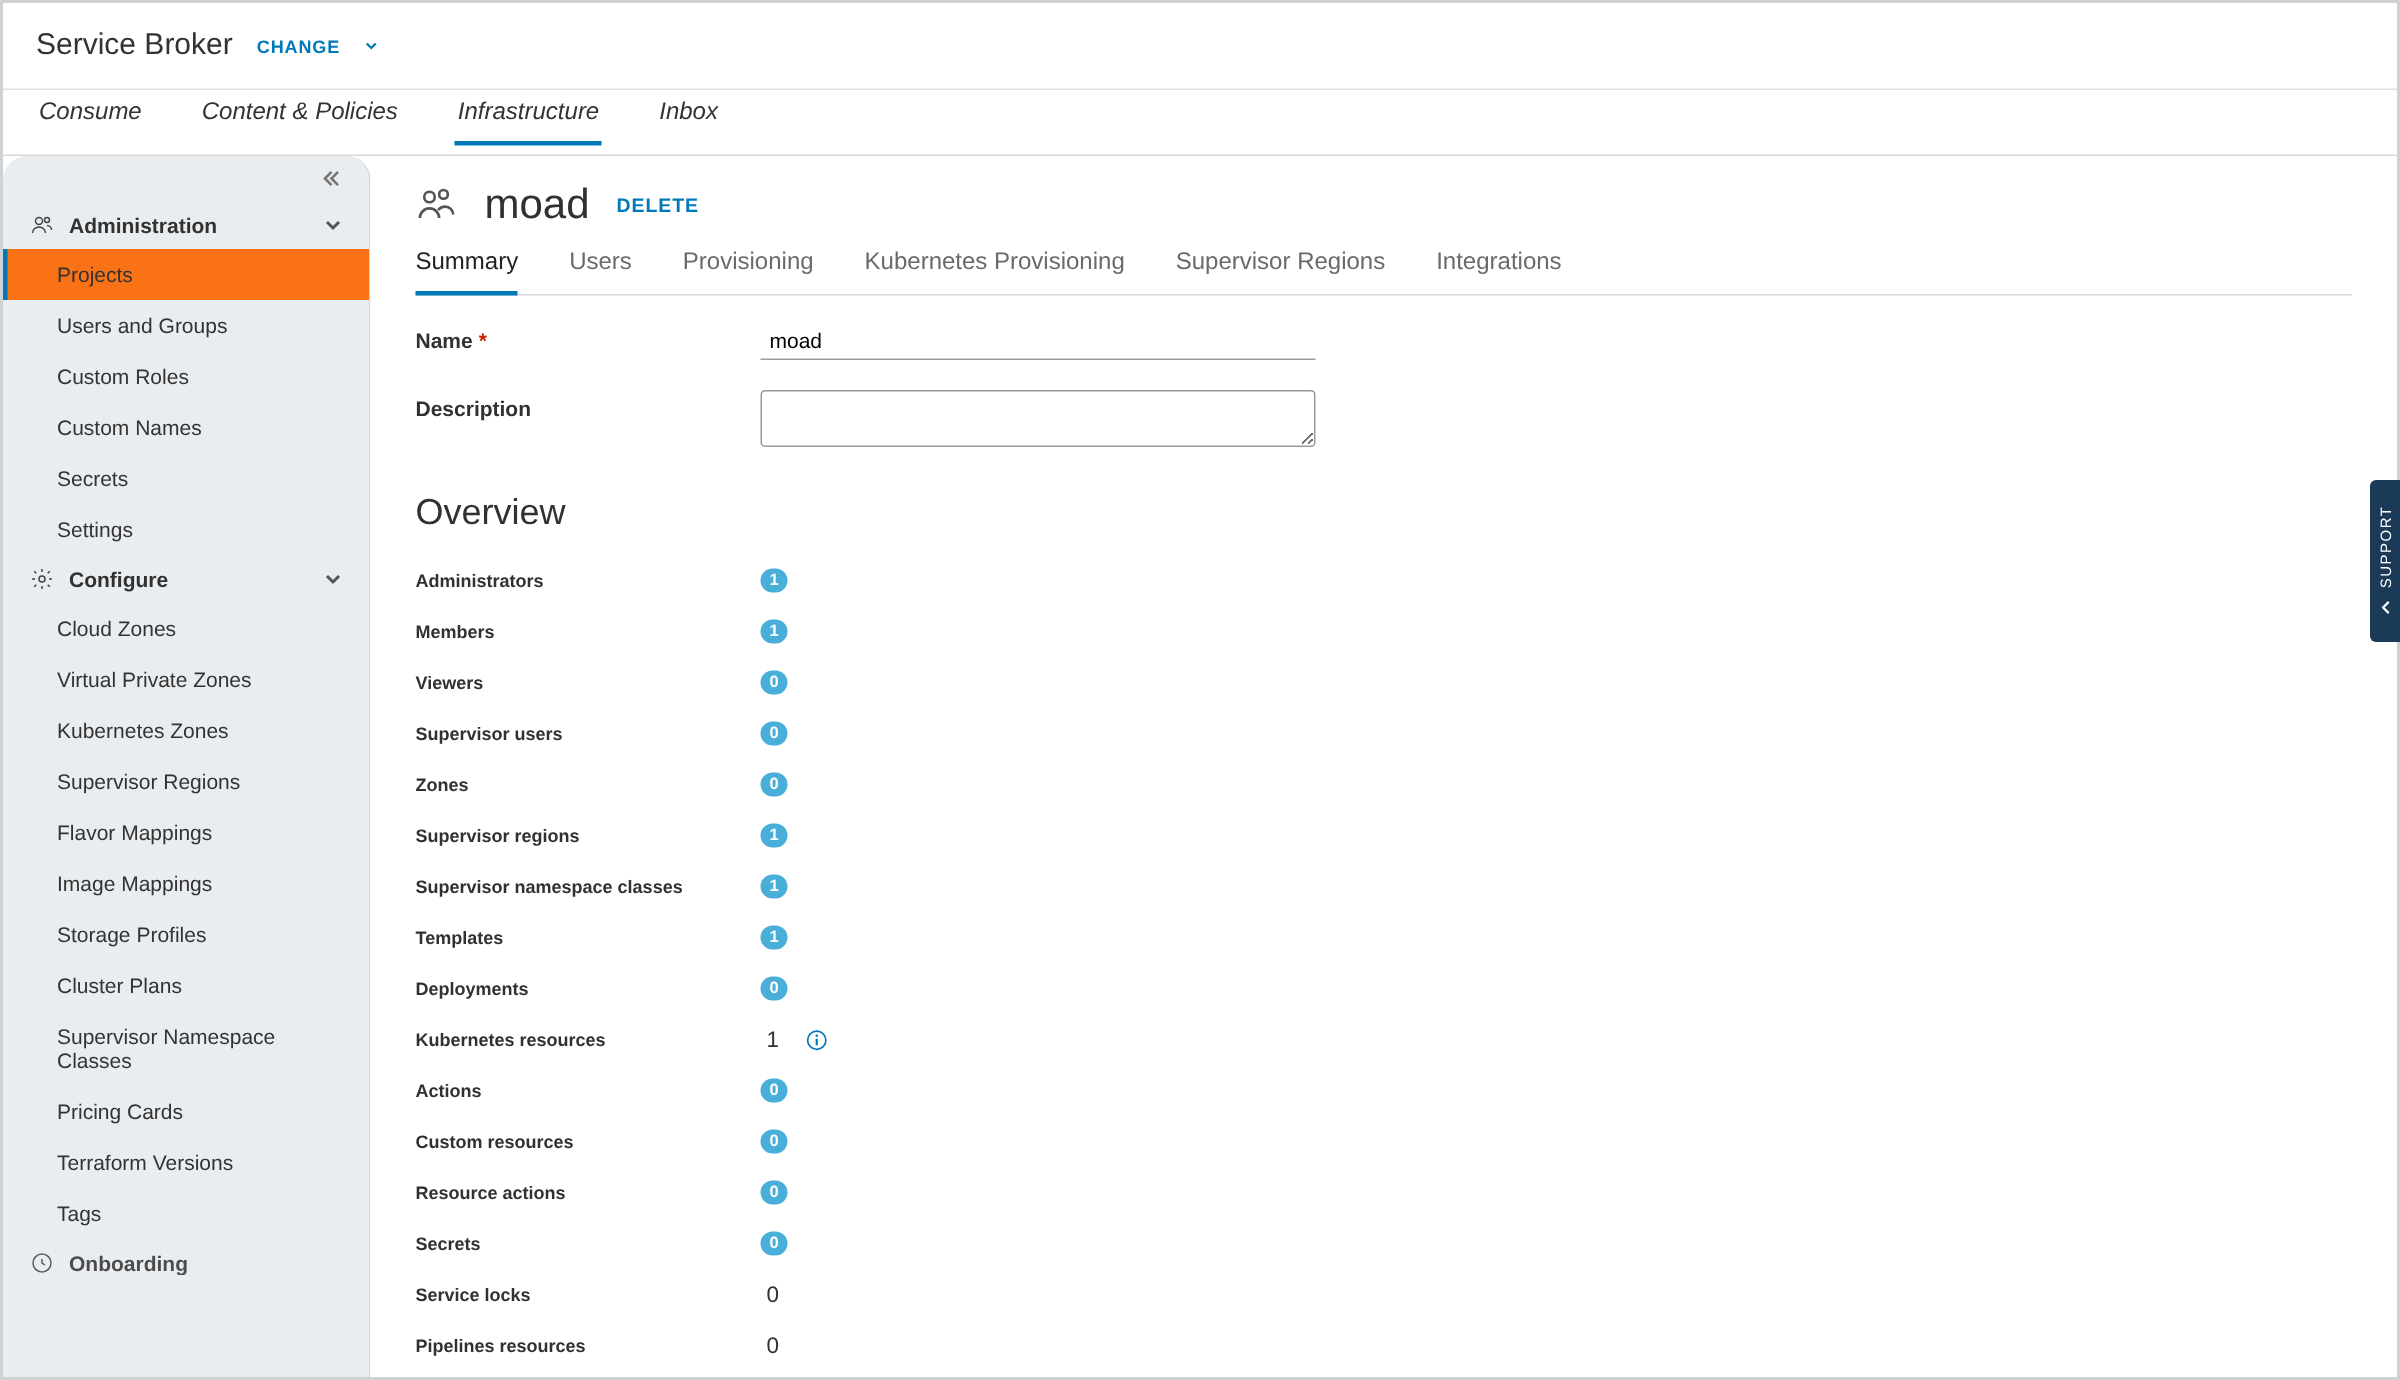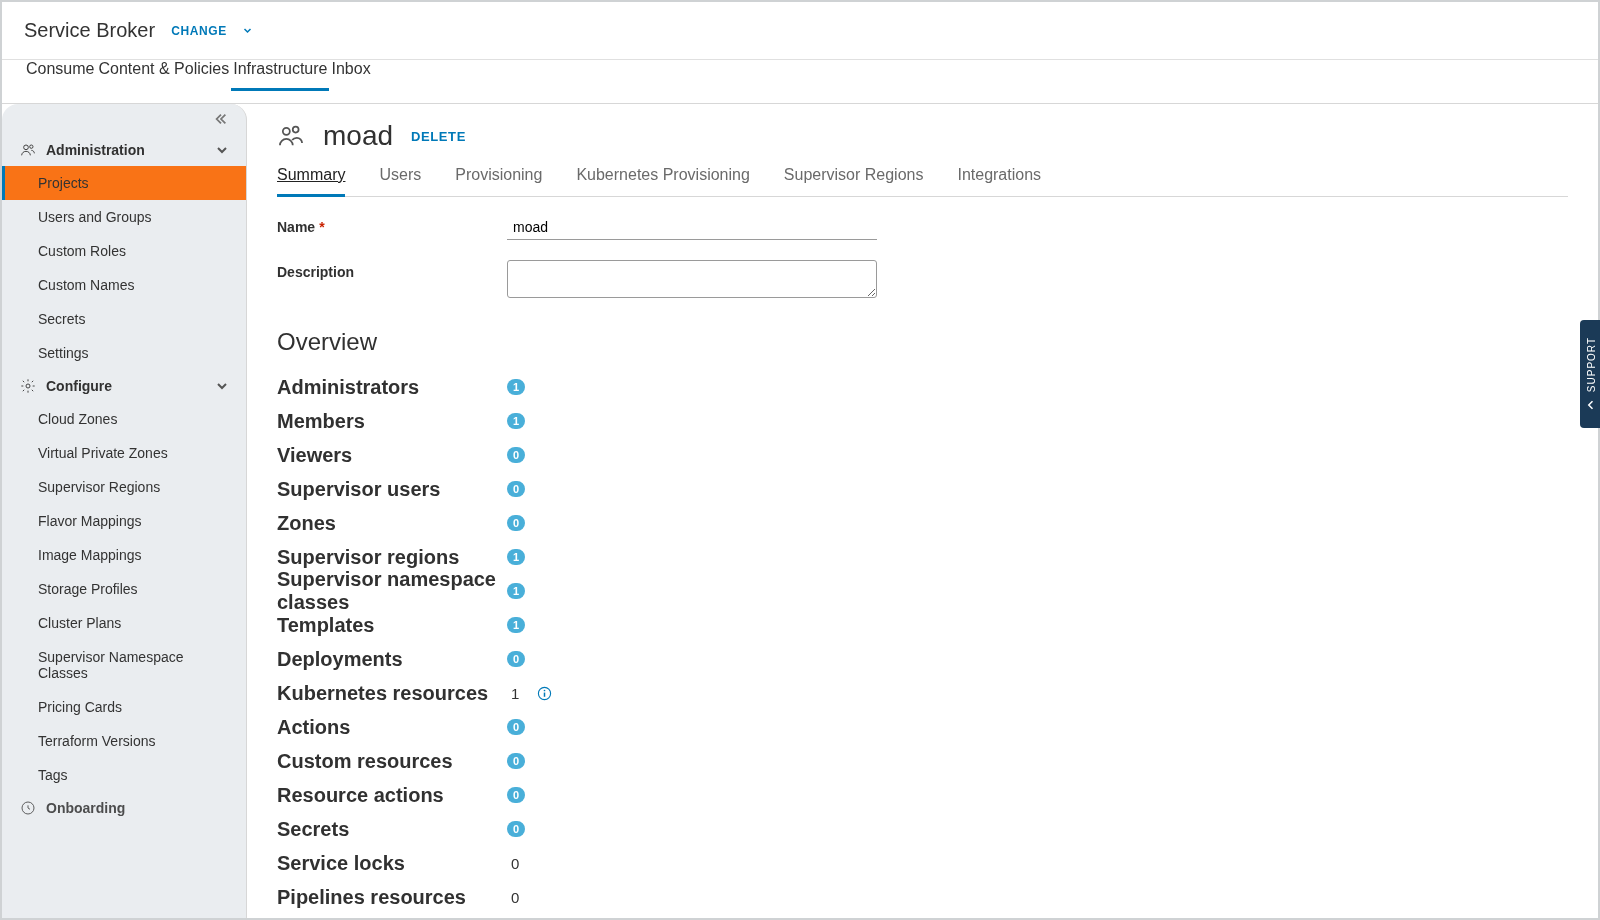--- a/index.html
+++ b/index.html
@@ -34,23 +34,25 @@
     gap:16px;
   }
   .app-title{font-size:20px;font-weight:400;color:#333;}
   .change-link{color:var(--link-blue);font-size:12px;font-weight:700;letter-spacing:.6px;display:flex;align-items:center;gap:16px;cursor:pointer;}
   .chevron{width:9px;height:9px;display:inline-block;}
   .chevron svg{display:block;}
   
   .primary-nav{
     height:44px;
     display:flex;
-    align-items:flex-start;
+    align-items:center;
     padding:0 22px;
     border-bottom:1px solid #d7d7d7;
+    gap:36px;
+    font-style:italic;
   }
   .primary-nav .tab{
     padding:0 2px 10px 2px;
     color:#333;
     font-size:16px;
     cursor:pointer;
     border-bottom:3px solid transparent;
   }
   .primary-nav .tab.active{border-bottom-color:var(--link-blue);font-weight:400;}
   
@@ -102,21 +104,21 @@
   .delete-link{color:var(--link-blue);font-size:13px;font-weight:700;letter-spacing:.6px;cursor:pointer;}
   .sub-tabs{display:flex;gap:34px;border-bottom:1px solid #d7d7d7;margin-bottom:18px;}
   .sub-tabs .stab{
     padding:8px 0 10px 0;
     cursor:pointer;
     font-size:16px;
     color:#6a6a6a;
     border-bottom:3px solid transparent;
     margin-bottom:-1px;
   }
-  .sub-tabs .stab.active{color:#222;border-bottom-color:var(--link-blue);text-decoration:underline;}
+  .sub-tabs .stab.active{color:#222;border-bottom-color:var(--link-blue);}
   
   .frow{display:flex;align-items:flex-start;margin-bottom:20px;}
   .flabel{width:230px;font-weight:700;font-size:14px;padding-top:4px;}
   .req{color:var(--danger);margin-left:4px;}
   .finput{
     width:370px;
     border:none;
     border-bottom:1px solid #9a9a9a;
     padding:4px 6px;
     font-size:14px;
@@ -126,21 +128,21 @@
     width:370px;height:38px;
     border:1px solid #9a9a9a;
     border-radius:3px;
     resize:both;
     padding:4px 6px;
     font-size:14px;
     outline:none;
   }
   h2.section{font-size:24px;font-weight:400;margin:10px 0 14px 0;}
   .ov-row{display:flex;align-items:center;height:34px;}
-  .ov-label{width:230px;font-weight:700;font-size:20px;}
+  .ov-label{width:230px;font-weight:700;font-size:12px;}
   .badge{
     background:var(--badge);
     color:#fff;
     font-size:11px;
     font-weight:700;
     border-radius:10px;
     min-width:18px;
     height:16px;
     line-height:16px;
     text-align:center;
@@ -257,20 +259,21 @@
             <path d="M12 2v3M12 19v3M4.2 4.2l2.1 2.1M17.7 17.7l2.1 2.1M2 12h3M19 12h3M4.2 19.8l2.1-2.1M17.7 6.3l2.1-2.1"></path>
           </svg>
         <span>Configure</span>
       </span>
       <svg class="caret" viewBox="0 0 12 12" fill="none" stroke="#555" stroke-width="2">
           <path d="M2 4l4 4 4-4"></path>
         </svg>
     </div>
     <div class="side-item">Cloud Zones</div>
     <div class="side-item">Virtual Private Zones</div>
+    <div class="side-item">Kubernetes Zones</div>
     <div class="side-item">Supervisor Regions</div>
     <div class="side-item">Flavor Mappings</div>
     <div class="side-item">Image Mappings</div>
     <div class="side-item">Storage Profiles</div>
     <div class="side-item">Cluster Plans</div>
     <div class="side-item">Supervisor Namespace Classes</div>
     <div class="side-item">Pricing Cards</div>
     <div class="side-item">Terraform Versions</div>
     <div class="side-item">Tags</div>
 

